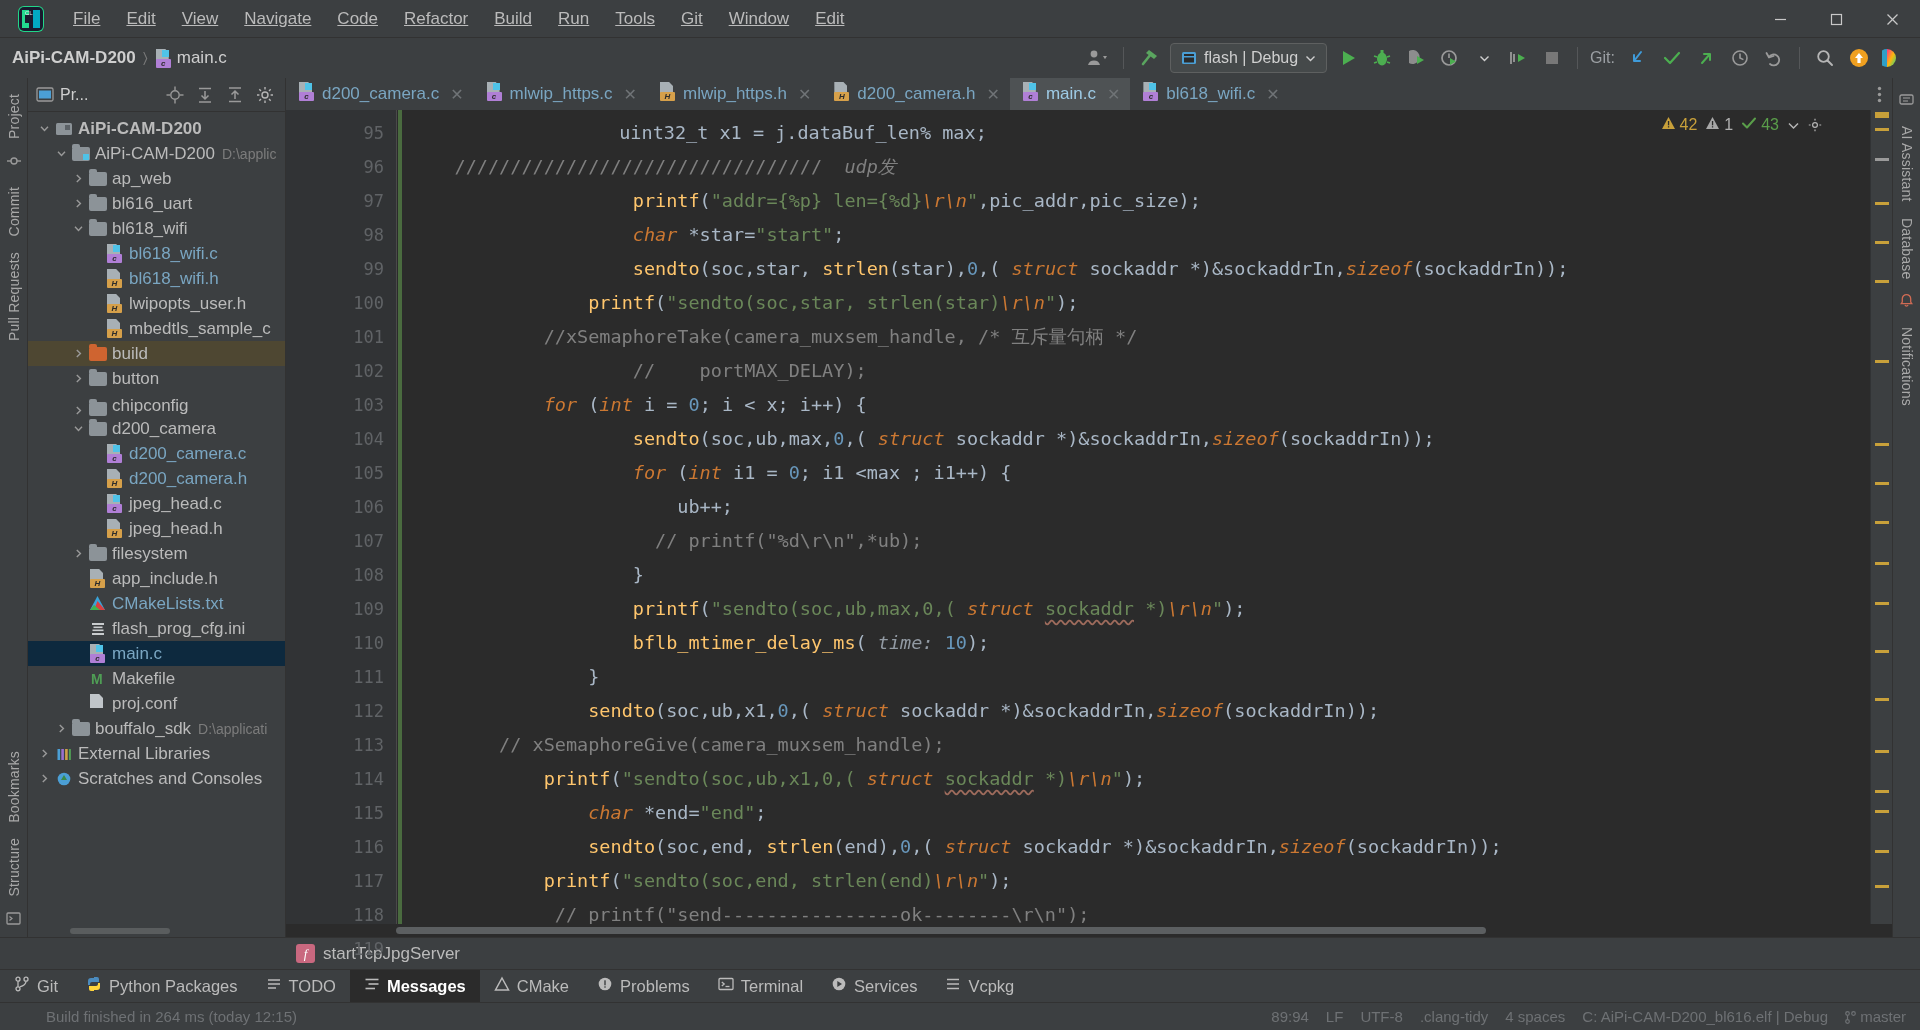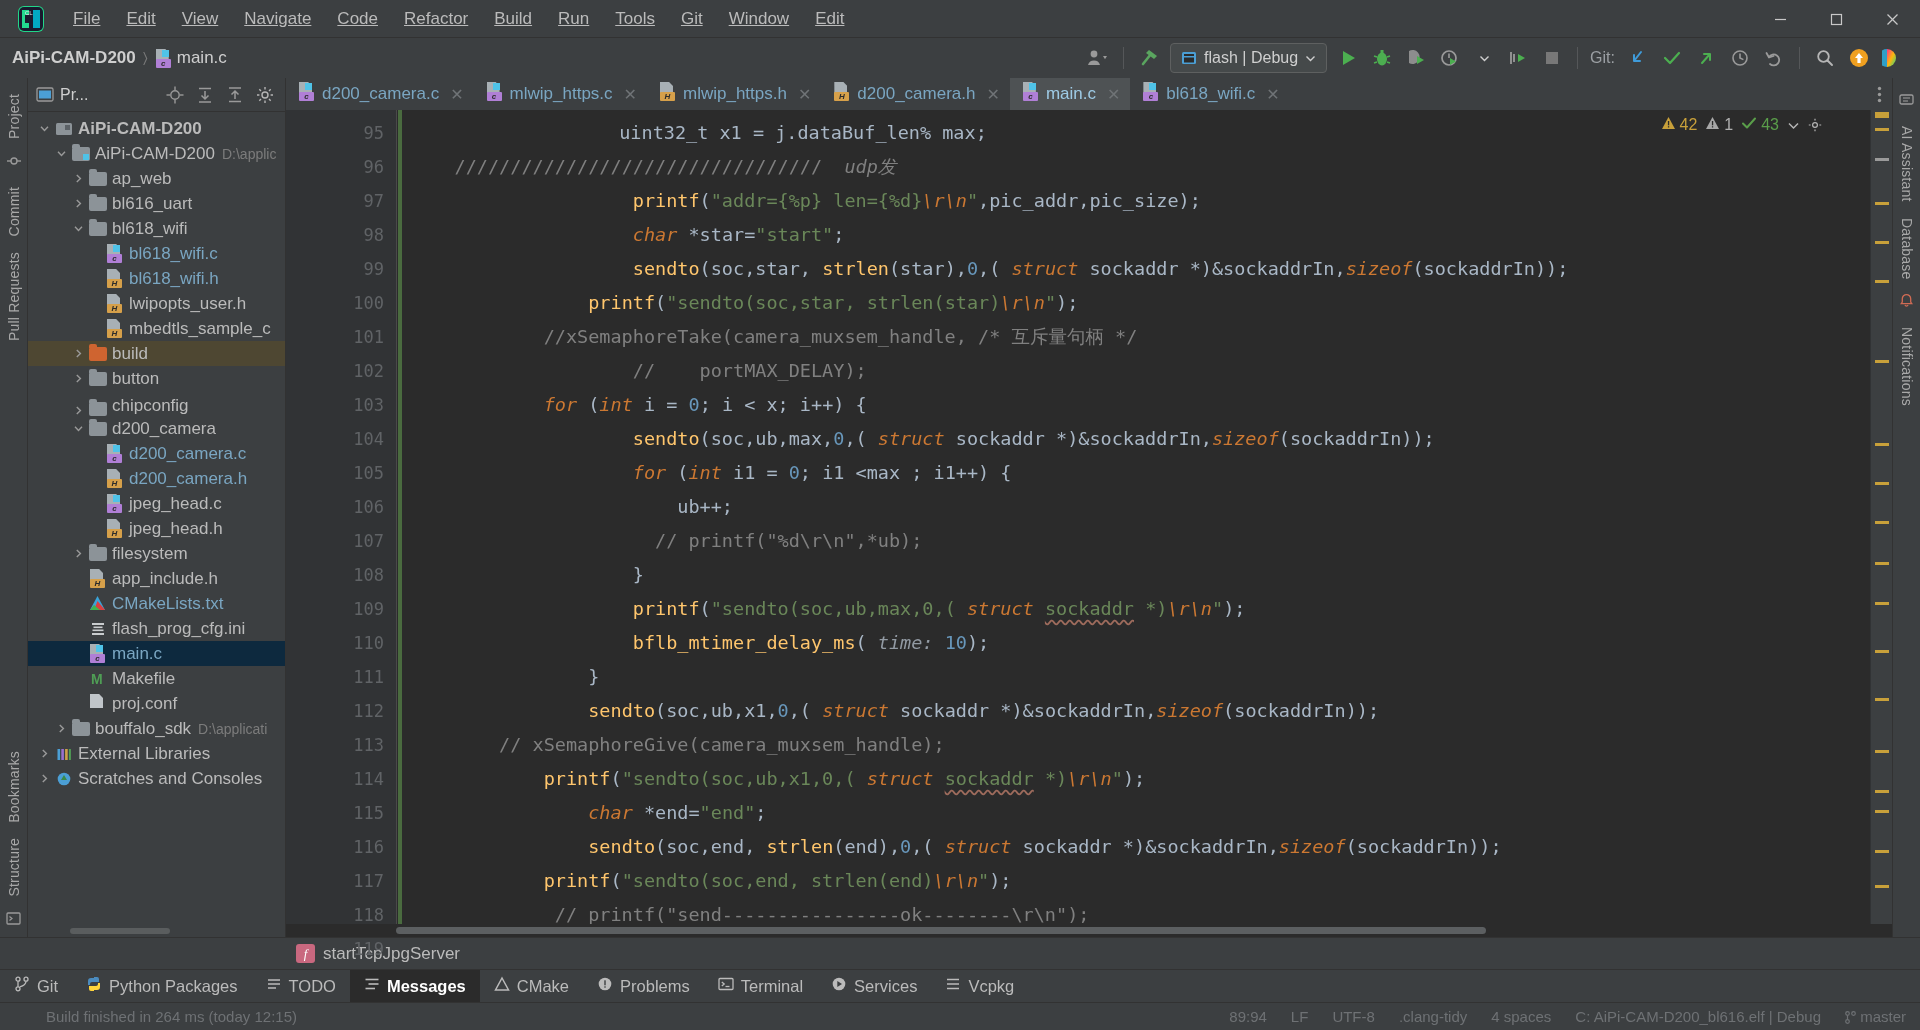--- a/index.html
+++ b/index.html
@@ -182,21 +182,21 @@
   }
   .twtab.active { background:#2b2b2b; color:#ffffff; font-weight:bold; }
 
   
   .statusbar {
     height:28px; flex:0 0 28px; background:#3c3f41; display:flex; align-items:center;
     font-size:15px; color:#6e7174; padding:0 10px; gap:0; border-top:1px solid #323232;
     position:relative;
   }
   .st-left { color:#6e7174; margin-left:36px; }
-  .st-right { position:absolute; right:14px; display:flex; align-items:center; gap:24px; }
+  .st-right { position:absolute; right:14px; display:flex; align-items:center; gap:17px; }
   .st-right span { color:#6e7174; white-space:nowrap; }
 
   
   .fi { width:17px; height:19px; position:relative; display:inline-block; }
   .fi .pg { position:absolute; left:1px; top:0; width:13px; height:14px; background:#a8b0b5;
             clip-path: polygon(0 0, 70% 0, 100% 28%, 100% 100%, 0 100%); }
   .fi .bd { position:absolute; left:1px; bottom:0; height:9px; width:15px; border-radius:1px;
             font-size:8px; color:#2b2b2b; text-align:center; line-height:9px; font-weight:bold;
             font-family:"Liberation Sans",sans-serif;}
   .fi .bd.c { background:#b07fd6; }

